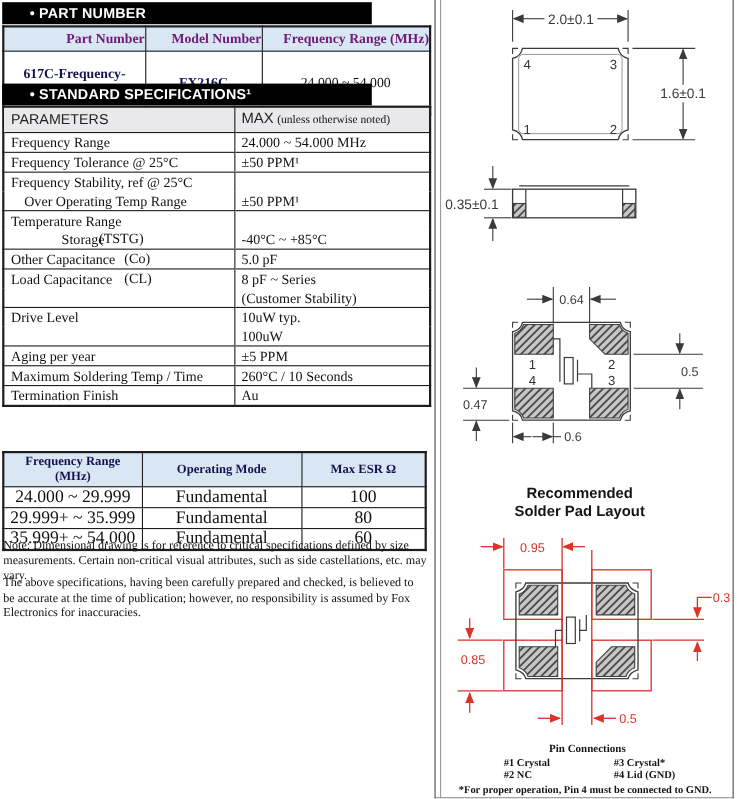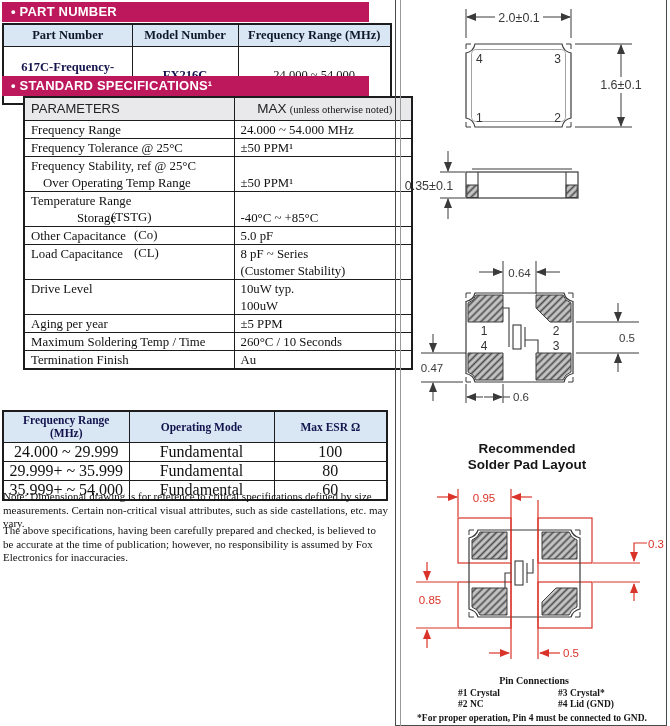--- a/index.html
+++ b/index.html
@@ -1,38 +1,38 @@
 <!DOCTYPE html>
 <html><head>
 <meta charset="utf-8">
 <style>
   html,body{margin:0;padding:0;background:#fff;}
   .page{position:relative;width:670px;height:726px;background:#fff;overflow:hidden;
         font-family:"Liberation Serif",serif;color:#111;}
-  .secbar{position:absolute;left:2px;width:367px;height:20px;background:#be185d;color:#fff;
+  .secbar{position:absolute;left:2px;width:336px;height:20px;background:#000000;color:#fff;
           font-family:"Liberation Sans",sans-serif;font-weight:bold;font-size:13px;
-          line-height:20px;padding-left:9px;box-sizing:border-box;letter-spacing:.2px;}
+          line-height:20px;padding-left:25px;box-sizing:border-box;letter-spacing:.2px;}
   .bar1{top:2px;} .bar2{top:76px;}
   table{border-collapse:collapse;position:absolute;table-layout:fixed;background:#fff;}
   
   .ptable{top:23px;left:2px;width:388px;border:2px solid #1c1c1c;}
-  .ptable th{background:#d9e6f3;color:#0f172a;font-weight:bold;font-size:12.5px;height:21px;
-             border:1px solid #1c1c1c;text-align:center;padding:0;}
+  .ptable th{background:#d9e6f3;color:#701a75;font-weight:bold;font-size:12.5px;height:21px;
+             border:1px solid #1c1c1c;text-align:right;padding:0;}
   .ptable td{font-size:12.5px;height:17px;border:1px solid #1c1c1c;text-align:center;padding:13px;}
   .ptable td.bold{font-weight:bold;color:#13134d;}
   
-  .stable{top:96px;left:2px;width:388px;border:2px solid #1c1c1c;font-size:12.8px;margin-left:21px;}
+  .stable{top:96px;left:2px;width:388px;border:2px solid #1c1c1c;font-size:12.8px;}
   .stable td{border-bottom:1px solid #1c1c1c;padding:0 2px 0 6px;height:17px;
              vertical-align:middle;line-height:16px;}
   .stable td.vc{border-left:1px solid #1c1c1c;}
   .stable tr.open td{border-bottom:none;}
   .stable tr.head td{background:#e9e9ec;height:22px;}
   .stable td.pc{position:relative;}
   .ph{font-family:"Liberation Sans",sans-serif;font-size:13px;color:#222;}
-  .mh{text-align:center;}
+  .mh{text-align:left;}
   .mx{font-family:"Liberation Sans",sans-serif;font-size:13.5px;color:#222;}
   .mn{font-size:10.5px;}
   .sym{position:absolute;top:0;line-height:17px;}
   .ta{left:86px;} .tb{left:109px;}
   .ind1{padding-left:12px;} .ind2{padding-left:46px;}
   .footnote{position:absolute;top:390px;left:23px;font-size:10px;margin-top:40px;}
   
   .etable{top:410px;left:2px;width:384px;border:2px solid #1c1c1c;}
   .etable th{background:#d9e6f3;color:#13134d;font-weight:bold;font-size:11.5px;
              border:1px solid #1c1c1c;height:30px;line-height:13px;padding:0;text-align:center;}

